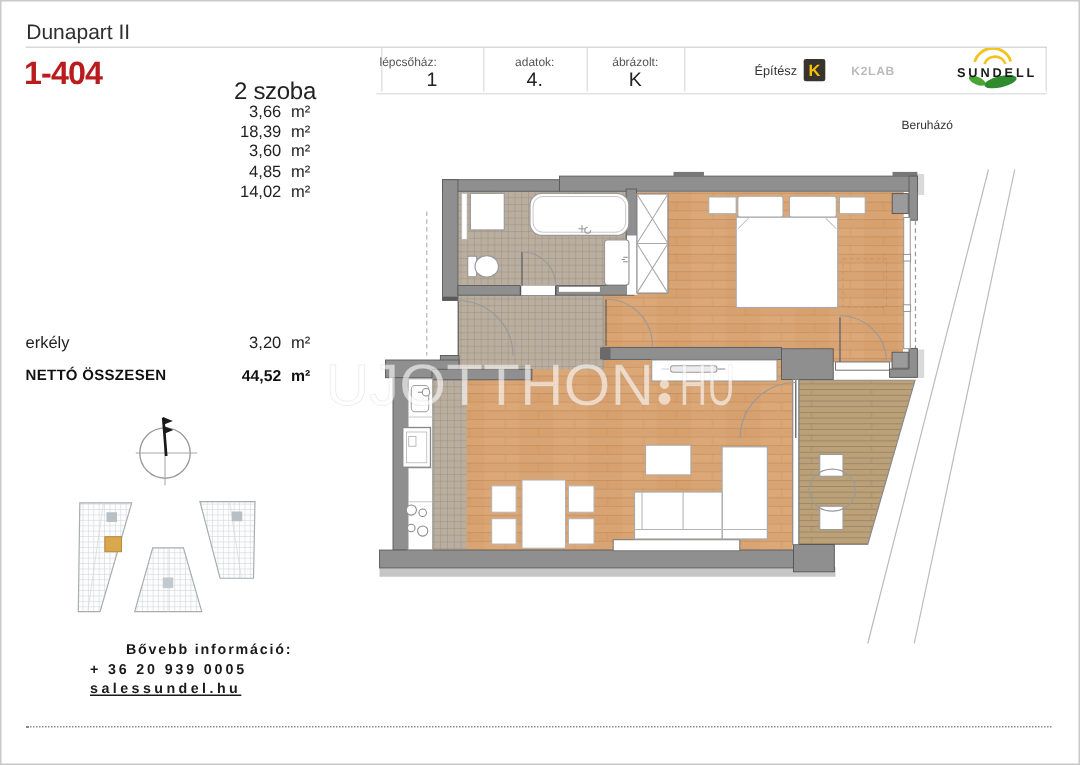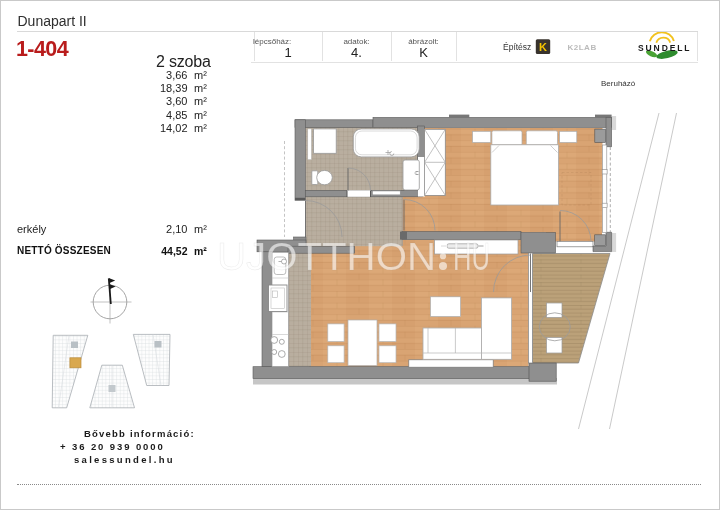--- a/index.html
+++ b/index.html
@@ -375,27 +375,27 @@
 <div class="abs" style="left:552.5px;top:42px;font-size:8px;font-weight:bold;color:#bbb;letter-spacing:0.5px;padding-left:14px;">K2LAB</div>
 
 <div class="abs" style="left:600px;top:41.5px;font-size:8px;color:#333;margin-top:36px;">Beruházó</div>
 
 <div class="abs" style="left:637px;top:41.8px;font-size:8.5px;font-weight:bold;color:#1a1a1a;letter-spacing:1.9px;">SUNDELL</div>
 
 <div class="abs" style="left:120px;top:67.5px;width:66.5px;font-size:11px;color:#222;line-height:13.45px;text-align:right;">3,66<br>18,39<br>3,60<br>4,85<br>14,02</div>
 <div class="abs" style="left:193px;top:67.5px;font-size:11px;color:#222;line-height:13.45px;">m²<br>m²<br>m²<br>m²<br>m²</div>
 
 <div class="abs" style="left:16px;top:221.5px;font-size:11px;color:#222;">erkély</div>
-<div class="abs" style="left:120px;top:221.5px;width:66.5px;font-size:11px;color:#222;text-align:right;">2,10</div>
+<div class="abs" style="left:120px;top:221.5px;width:66.5px;font-size:11px;color:#222;text-align:right;">3,20</div>
 <div class="abs" style="left:193px;top:221.5px;font-size:11px;color:#222;">m²</div>
 
 <div class="abs" style="left:16px;top:244px;font-size:10px;font-weight:bold;color:#111;letter-spacing:0.2px;">NETTÓ ÖSSZESEN</div>
 <div class="abs" style="left:120px;top:244px;width:66.5px;font-size:10.5px;font-weight:bold;color:#111;text-align:right;">44,52</div>
 <div class="abs" style="left:193px;top:244px;font-size:10.5px;font-weight:bold;color:#111;">m²</div>
 
 <div class="abs" style="left:59px;top:426.5px;font-size:9.5px;font-weight:bold;color:#1a1a1a;letter-spacing:1.2px;padding-left:24px;">Bővebb információ:</div>
-<div class="abs" style="left:59px;top:439.5px;font-size:9.5px;font-weight:bold;color:#1a1a1a;letter-spacing:1.9px;">+ 36 20 939 0000</div>
-<div class="abs" style="left:73px;top:452.5px;font-size:9.5px;font-weight:bold;color:#1a1a1a;letter-spacing:2.3px;">salessundel.hu</div>
+<div class="abs" style="left:59px;top:439.5px;font-size:9.5px;font-weight:bold;color:#1a1a1a;letter-spacing:1.9px;">+ 36 20 939 0005</div>
+<div class="abs" style="left:59px;top:452.5px;font-size:9.5px;font-weight:bold;color:#1a1a1a;letter-spacing:2.3px;text-decoration:underline;">salessundel.hu</div>
 
 <div class="abs" style="left:16px;top:483px;width:684px;border-top:1px dotted #8a8a8a;"></div>
 
 
 </div>
 
 </body></html>

